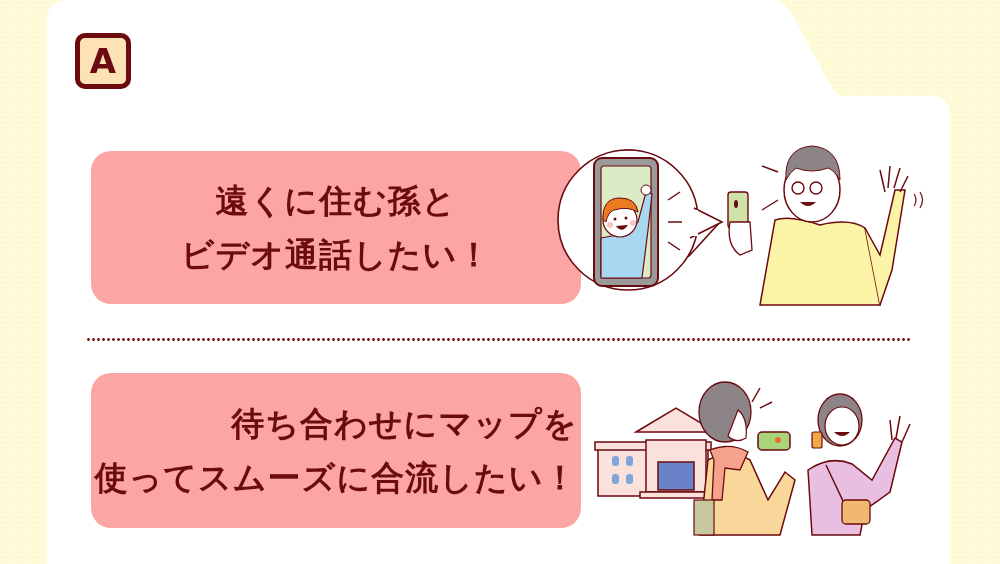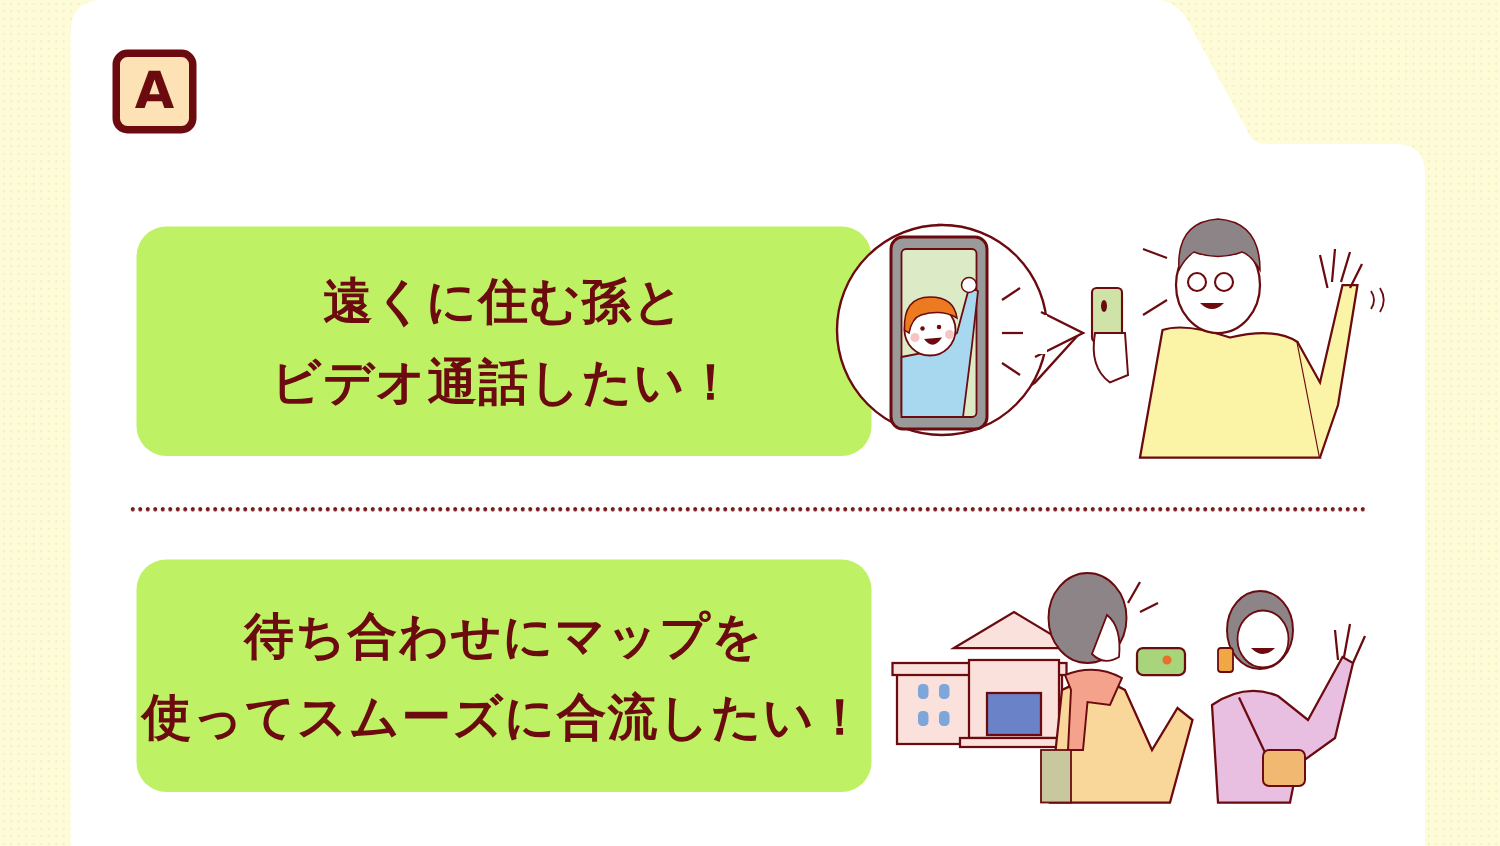--- a/index.html
+++ b/index.html
@@ -19,26 +19,26 @@
     display: flex; align-items: center; justify-content: center;
     font-size: 34px; font-weight: bold;
     font-family: "DejaVu Sans", sans-serif;
   }
   .section-title {
     margin-left: 18px; color: #d0112e; font-weight: bold;
     font-size: 47px; letter-spacing: 1px; white-space: nowrap;
   }
   .section-title .small { font-size: 38px; }
   .bubble {
-    position: absolute; background: #bef264; border-radius: 20px;
+    position: absolute; background: #fca5a5; border-radius: 20px;
     display: flex; align-items: center; justify-content: center; text-align: center;
     color: #6b0a0f; font-weight: bold; font-size: 33px; line-height: 54px;
   }
   .bubble-1 { left: 91px; top: 151px; width: 490px; height: 153px; }
-  .bubble-2 { left: 91px; top: 373px; width: 490px; height: 155px; }
+  .bubble-2 { left: 91px; top: 373px; width: 490px; height: 155px; text-align: right; }
   .bubble-text { white-space: pre-line; letter-spacing: 1px; }
   .divider {
     position: absolute; left: 86px; top: 338px; width: 826px; height: 3px;
     background-image: radial-gradient(circle, #7a1a1a 1.2px, transparent 1.6px);
     background-size: 5px 3px; background-repeat: repeat-x;
   }
   .illustration { position: absolute; }
   .illus-videocall { left: 550px; top: 130px; width: 400px; height: 180px; }
   .illus-meetup { left: 590px; top: 360px; width: 345px; height: 180px; }
 </style>

